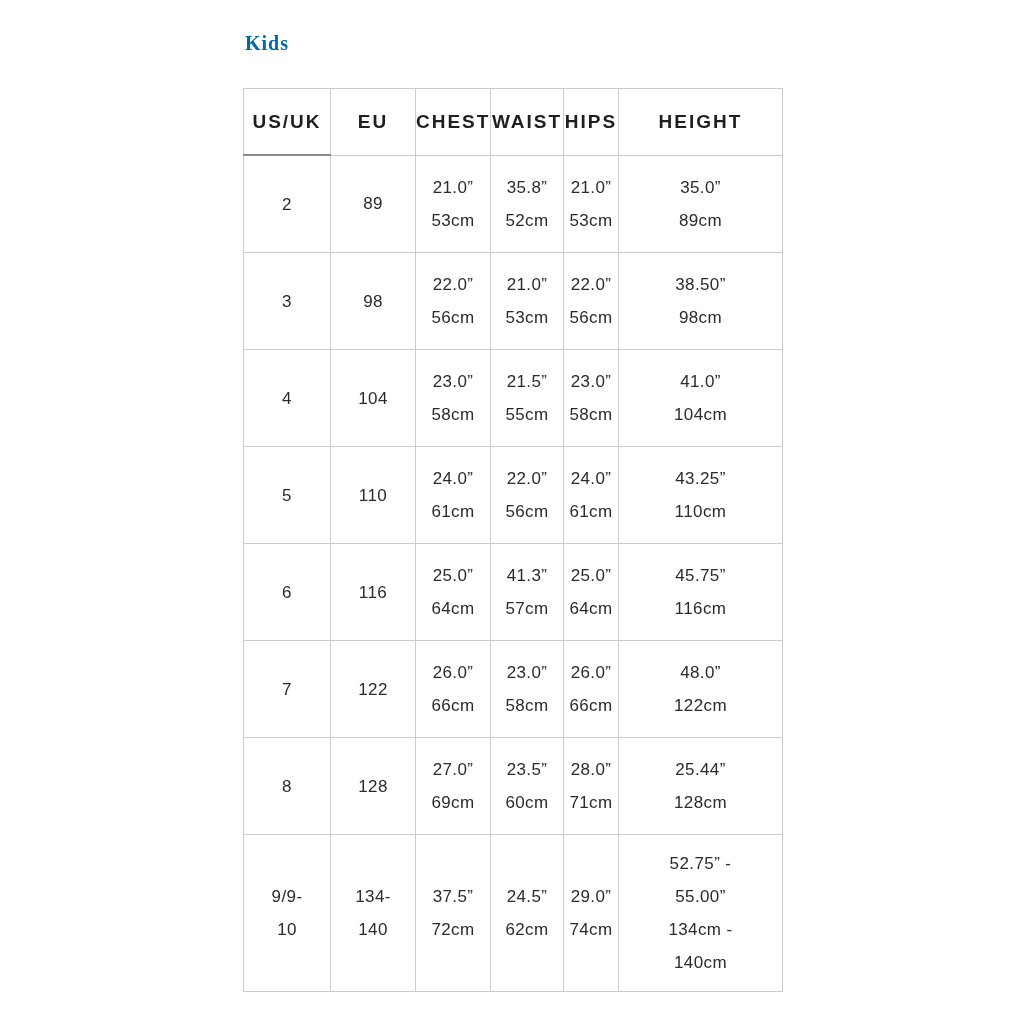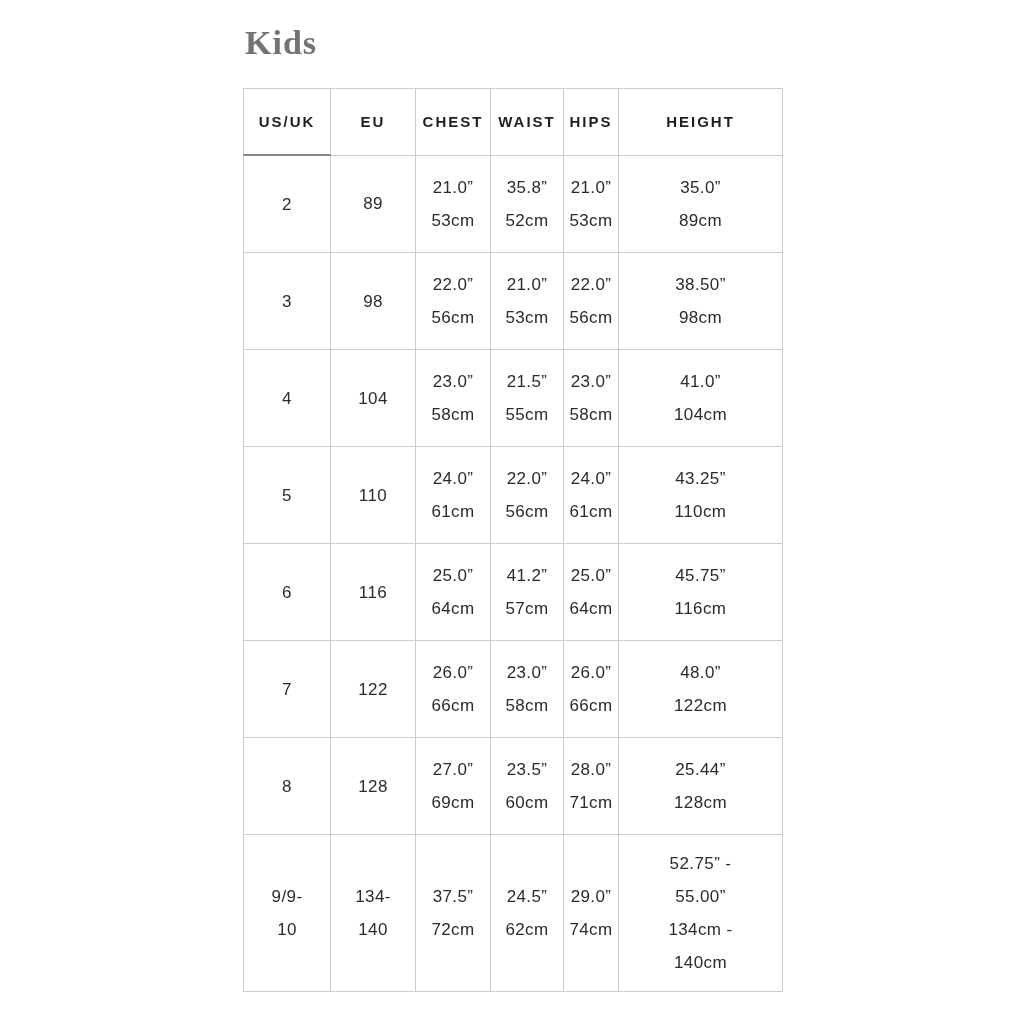--- a/index.html
+++ b/index.html
@@ -4,35 +4,35 @@
 <style>
   html,body{margin:0;padding:0;}
   body{
     width:1024px;height:1024px;background:#ffffff;
     font-family:"Liberation Sans", sans-serif;
     position:relative;overflow:hidden;
   }
   .stage{position:absolute;left:243px;top:26px;width:560px;}
   .title{
     font-family:"Liberation Serif", serif;
-    font-size:34px;font-weight:700;letter-spacing:1px;
-    color:#737373;margin:0 0 28px 2px;line-height:34px;
+    font-size:20px;font-weight:700;letter-spacing:1px;
+    color:#0369a1;margin:0 0 28px 2px;line-height:34px;
   }
   table.size-table{
     border-collapse:collapse;table-layout:fixed;width:539px;
     background:#ffffff;
   }
   .size-table th,.size-table td{
     border:1px solid #cccccc;
     text-align:center;vertical-align:middle;padding:0;
     overflow:visible;
   }
   .size-table th{
     height:65px;
-    font-size:15px;font-weight:600;letter-spacing:2px;
+    font-size:19px;font-weight:600;letter-spacing:2px;
     color:#1f1f1f;white-space:nowrap;
   }
   .size-table th.first{border-bottom:2px solid #8a8a8a;}
   .size-table td{
     height:96px;font-size:17px;color:#2b2b2b;letter-spacing:0.4px;
   }
   .size-table td .ln{line-height:33px;white-space:nowrap;}
   .size-table tr.tall td{height:156px;margin-left:22px;}
 </style>
 </head>
@@ -161,21 +161,21 @@
             <div class="ln">6</div>
           </td>
           <td>
             <div class="ln">116</div>
           </td>
           <td>
             <div class="ln">25.0”</div>
             <div class="ln">64cm</div>
           </td>
           <td>
-            <div class="ln">41.2”</div>
+            <div class="ln">41.3”</div>
             <div class="ln">57cm</div>
           </td>
           <td>
             <div class="ln">25.0”</div>
             <div class="ln">64cm</div>
           </td>
           <td>
             <div class="ln">45.75”</div>
             <div class="ln">116cm</div>
           </td>

